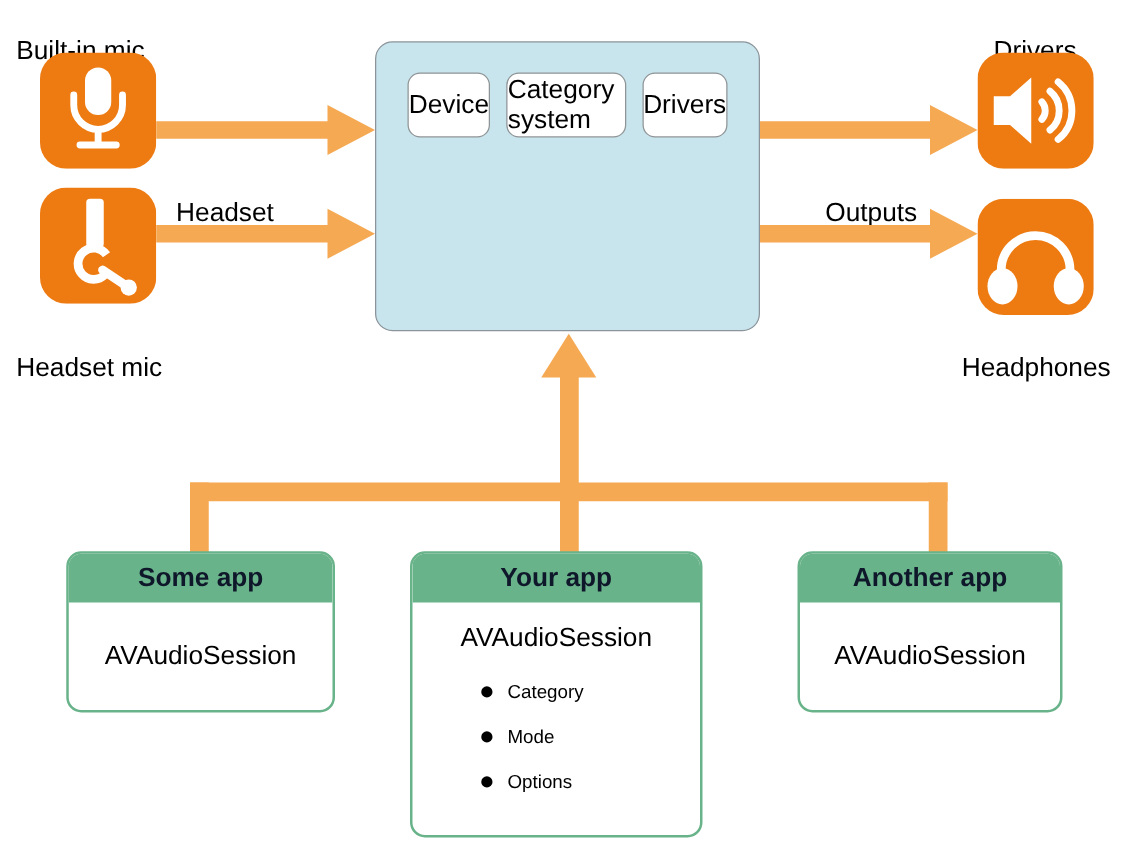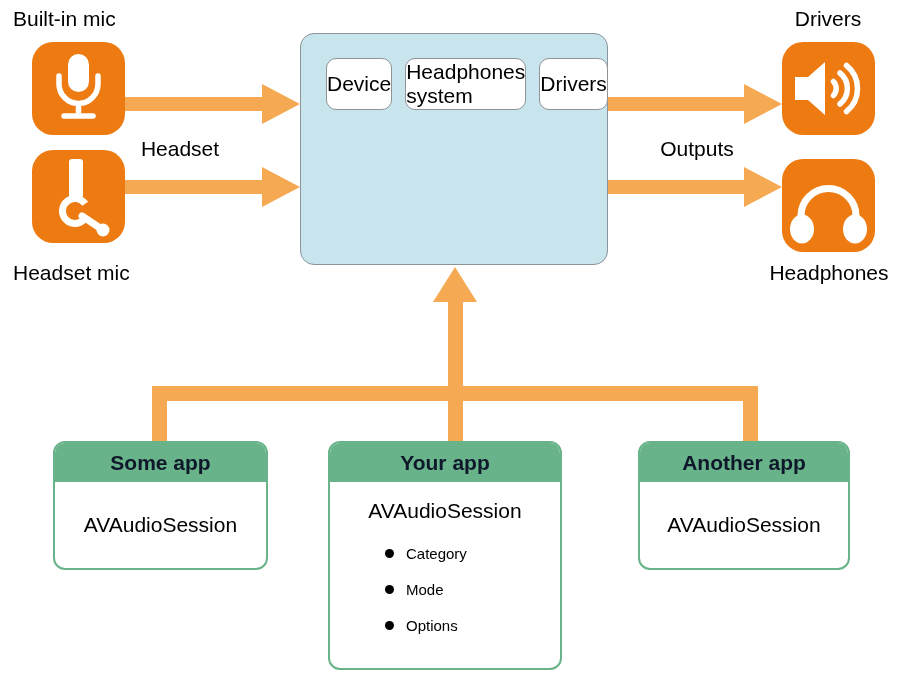--- a/index.html
+++ b/index.html
@@ -10,20 +10,21 @@
     font-family: "Liberation Sans", sans-serif;
     color: #000;
     overflow: hidden;
   }
   .label {
     position: absolute;
     font-size: 21px;
     line-height: 24px;
     color: #000;
     white-space: nowrap;
+    margin-top: 22px;
   }
   .label.centered { text-align: center; }
 
   
   #connectors { position: absolute; left: 0; top: 0; z-index: 1; }
 
   
   .dev-icon { position: absolute; width: 93px; height: 93px; z-index: 2; }
 
   
@@ -150,21 +151,21 @@
       <ellipse cx="20" cy="70" rx="12" ry="14.5" fill="#fff"></ellipse>
       <ellipse cx="73" cy="70" rx="12" ry="14.5" fill="#fff"></ellipse>
     </svg>
   </div>
 
   <div id="system-box">
     <div class="sys-layer">
       <span>Device</span>
     </div>
     <div class="sys-layer">
-      <span>Headphones system</span>
+      <span>Category system</span>
     </div>
     <div class="sys-layer">
       <span>Drivers</span>
     </div>
   </div>
 
   <div class="app-box" id="app-some" style="left:53px; top:441px; width:215px; height:129px;">
     <div class="app-header">Some app</div>
     <div class="app-body-center">AVAudioSession</div>
   </div>

